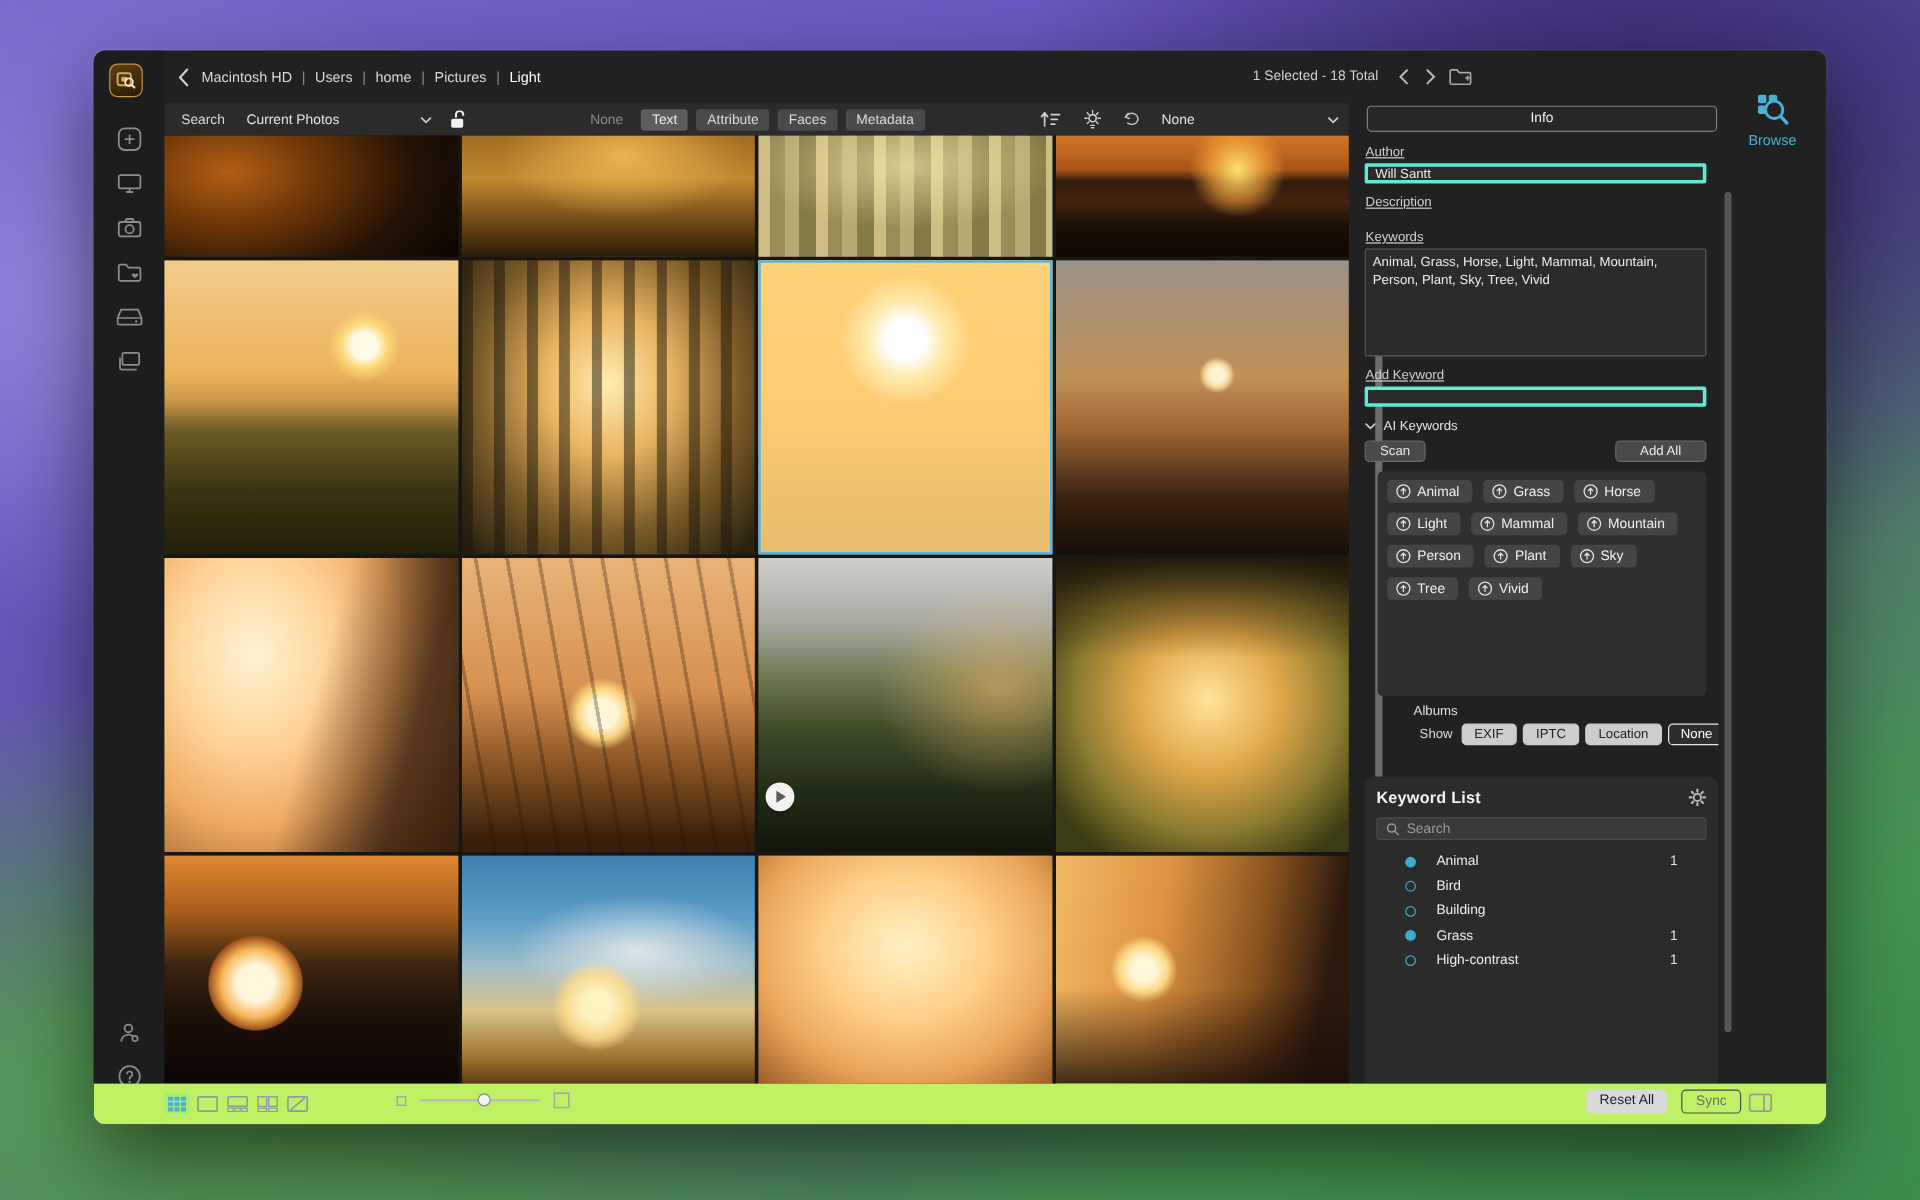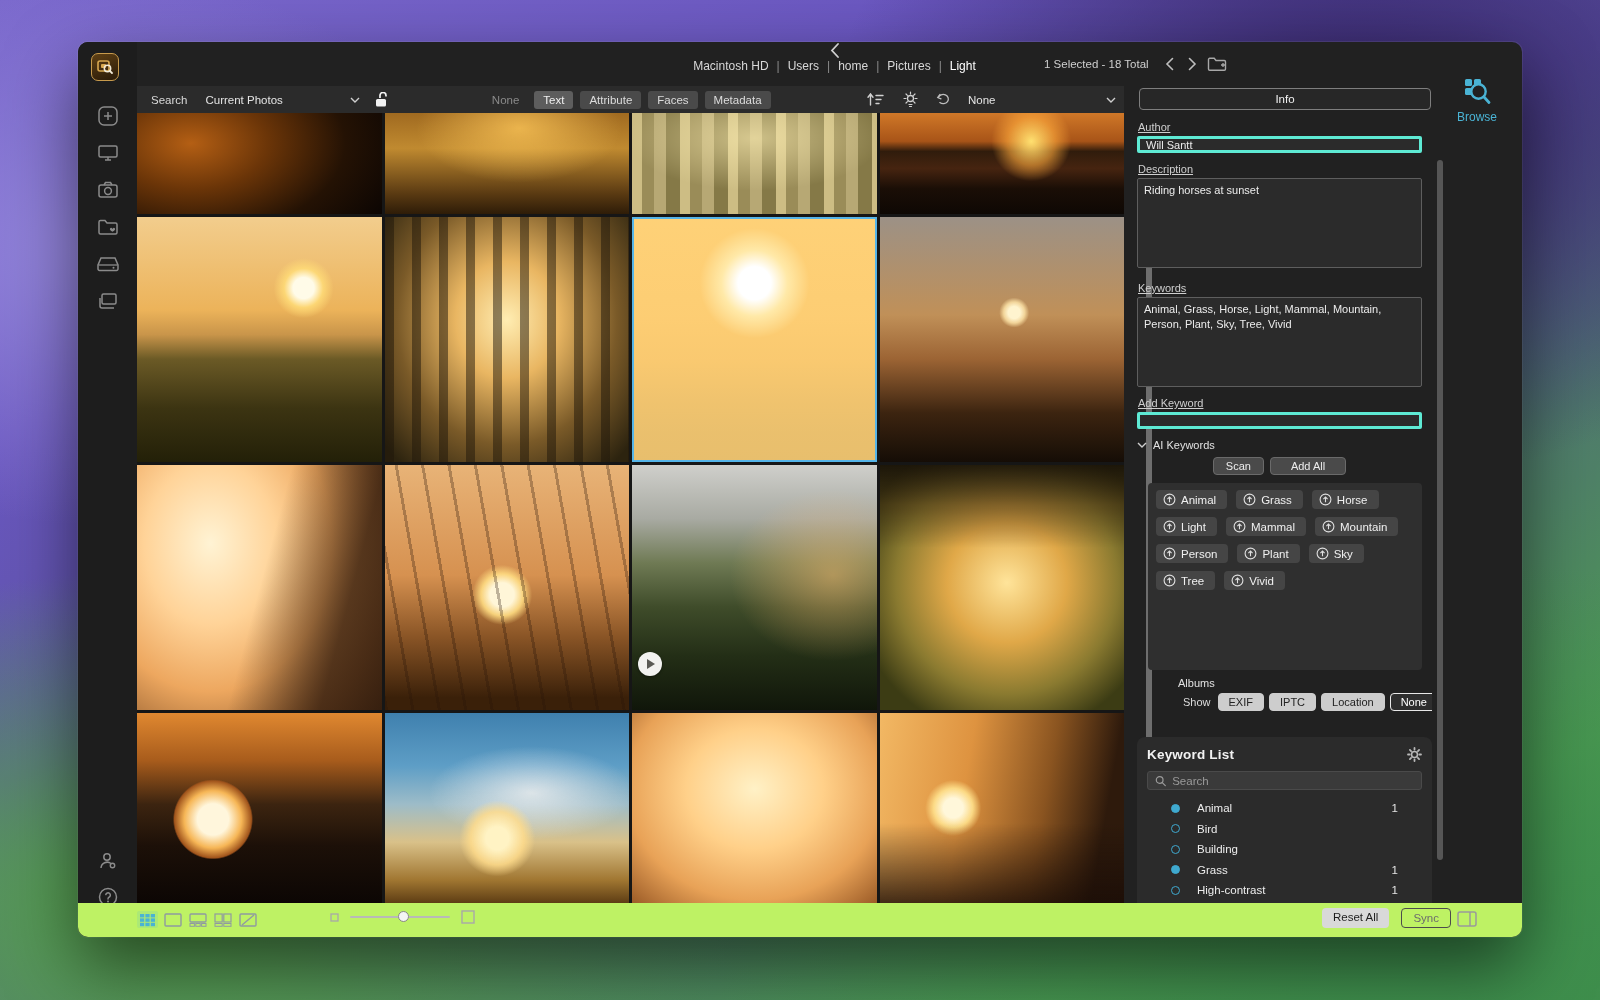--- a/index.html
+++ b/index.html
@@ -21,21 +21,21 @@
   }
   
   .sidebar { position:absolute; left:0; top:0; width:59px; height:100%; background:#1d1d1d; }
   .app-icon { position:absolute; left:13px; top:11px; width:28px; height:28px; border-radius:7px;
     background:linear-gradient(160deg,#5e4015,#2a1a08); border:1px solid #c79a4c;
     display:flex; align-items:center; justify-content:center; }
   .side-icons { position:absolute; left:0; top:62px; width:59px; display:flex; flex-direction:column; align-items:center; gap:13px; }
   .side-bottom { position:absolute; left:0; bottom:28px; width:59px; display:flex; flex-direction:column; align-items:center; gap:12px; }
   .sicon { width:24px; height:24px; display:flex; align-items:center; justify-content:center; color:#8b8b8b; cursor:pointer; }
   
-  .header { position:absolute; left:59px; top:0; right:0; height:44px; display:flex; align-items:center;flex-direction:column; }
+  .header { position:absolute; left:59px; top:0; right:0; height:44px; display:flex; align-items:center; }
   .back { margin-left:10px; display:flex; align-items:center; cursor:pointer; }
   .crumbs { margin-left:10px; display:flex; align-items:center; color:#d8d8d8; font-size:12px; }
   .crumb { cursor:pointer; }
   .crumb:not(:last-child)::after { content:"|"; color:#8a8a8a; margin:0 8px; font-weight:300; }
   .crumb:last-child { color:#fff; }
   .sel-status { position:absolute; left:907px; top:0; height:44px; display:flex; align-items:center; color:#cfcfcf; font-size:11.5px; }
   .nav-arrows { position:absolute; left:1028px; top:0; height:44px; display:flex; align-items:center; gap:14px; }
   .folder-add { position:absolute; left:1070px; top:0; height:44px; display:flex; align-items:center; }
   
   .toolbar { position:absolute; left:59px; top:44px; width:987px; height:27px; background:#2b2b2b;
@@ -80,21 +80,21 @@
   .info-panel { position:absolute; left:1059px; top:46px; width:295px; bottom:34px; display:flex; flex-direction:column; font-size:11px; overflow:hidden; }
   .info-btn { height:22px; border:1px solid #7e7e7e; border-radius:4px; background:#272727; color:#efefef;
     display:flex; align-items:center; justify-content:center; font-size:11.5px; cursor:pointer; margin:0 1px 11px 2px; }
   .plabel { color:#cfcfcf; margin:0 0 3px 1px;text-decoration:underline; }
   .tinput { height:17px; background:#2b2b2b; border:3px solid #5eead4; border-radius:2px; color:#ececec;
     font-size:11px; padding:1px 6px; width:285px; font-family:"Liberation Sans",sans-serif; }
   .tarea { height:90px; background:#2b2b2b; border:1px solid #5e5e5e; border-radius:2px; color:#ececec;
     font-size:11px; padding:4px 6px; width:285px; resize:none; line-height:1.35; font-family:"Liberation Sans",sans-serif; }
   .gap10{height:10px;} .gap14{height:14px;} .gap6{height:6px;} .gap8{height:8px;} .gap7{height:7px;} .gap4{height:4px;}
   .ai-row { display:flex; align-items:center; gap:6px; color:#e2e2e2; cursor:pointer; }
-  .scan-row { display:flex; justify-content:center; gap:6px; padding-right:10px; }
+  .scan-row { display:flex; justify-content:space-between; gap:6px; padding-right:10px; }
   .sbtn { background:#4a4a4a; border:1px solid #6a6a6a; border-radius:4px; color:#ececec; font-size:11px;
     padding:2px 12px; cursor:pointer; }
   .tags-box { margin:0 10px 0 11px; background:#2f2f2f; border-radius:4px; padding:7px 8px; height:187px; }
   .tags { display:flex; flex-wrap:wrap; gap:8px 9px; }
   .tag { display:flex; align-items:center; gap:5px; background:#454545; border-radius:4px; padding:3px 11px 3px 7px;
     color:#f0f0f0; font-size:11.5px; cursor:pointer; }
   .albums { margin-left:41px; color:#e0e0e0; }
   .show-row { display:flex; align-items:center; gap:5px; margin-left:46px; }
   .show-label { color:#dcdcdc; margin-right:2px; }
   .show-btn { background:#cdcdcd; color:#222; border-radius:4px; padding:2px 10px; font-size:11px; cursor:pointer; border:1px solid #cdcdcd; }
@@ -309,21 +309,20 @@
   <div class="grid-scroll"></div>
 
   <div class="info-panel">
     <div class="info-btn">Info</div>
 
     <div class="plabel">Author</div>
     <input class="tinput" value="Will Santt" style="">
 
     <div class="gap10"></div>
     <div class="plabel">Description</div>
-    <textarea class="tarea" style="">Riding horses at sunset</textarea>
 
     <div class="gap14"></div>
     <div class="plabel">Keywords</div>
     <textarea class="tarea" style="">Animal, Grass, Horse, Light, Mammal, Mountain, Person, Plant, Sky, Tree, Vivid</textarea>
 
     <div class="gap10"></div>
     <div class="plabel">Add Keyword</div>
     <input class="tinput" value="" style="">
 
     <div class="gap10"></div>

